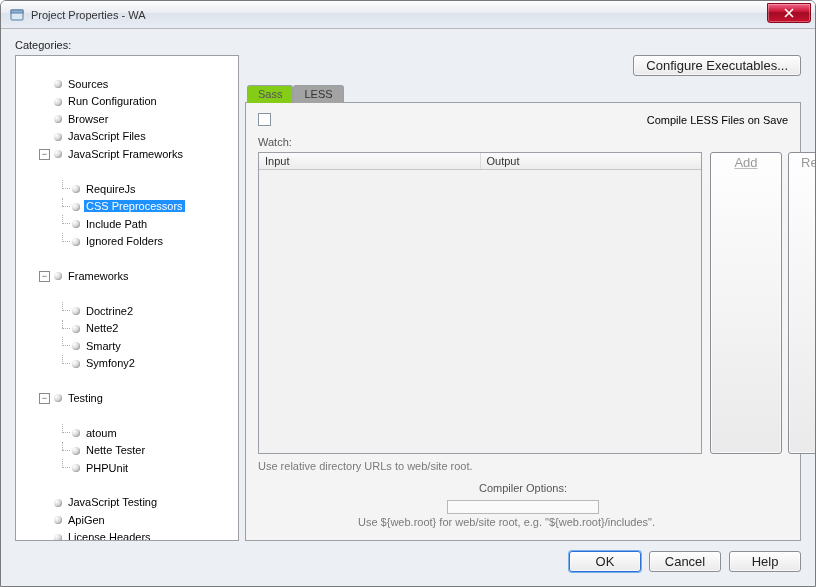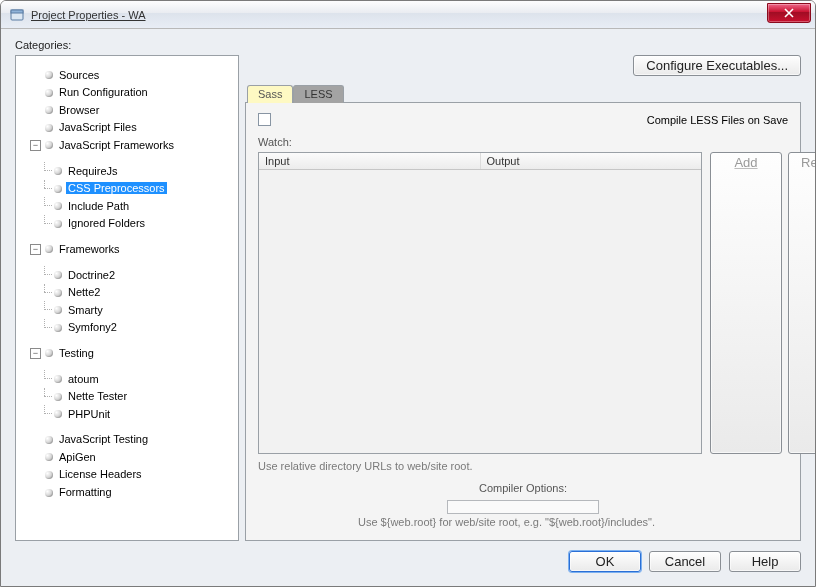--- a/index.html
+++ b/index.html
@@ -23,21 +23,21 @@
     display: flex;
     align-items: center;
     padding: 0 4px 0 8px;
     position: relative;
   }
   .titlebar .icon {
     width: 16px; height: 16px;
     margin-right: 6px;
     display: inline-flex; align-items: center; justify-content: center;
   }
-  .titlebar .title { color: #333; text-decoration: underline; }
+  .titlebar .title { color: #333; }
   .titlebar .close {
     position: absolute; right: 4px; top: 2px;
     width: 44px; height: 20px;
     background: linear-gradient(#e68, #c8102e 45%, #a00d24 46%, #c8102e);
     border: 1px solid #8a0a1d;
     border-radius: 0 0 3px 3px;
     display: flex; align-items: center; justify-content: center;
     color: #fff; font-weight: bold;
     box-shadow: inset 0 0 0 1px rgba(255,255,255,.3);
   }
@@ -53,21 +53,21 @@
     display: flex; gap: 6px; flex: 1 1 auto; min-height: 0;
   }
   
   .tree-panel {
     width: 224px;
     background: #fff;
     border: 1px solid #9aa0a6;
     overflow: auto;
     padding: 2px 0 2px 4px;
   }
-  .tree ul { list-style: none; margin: 8px; padding-left: 14px; }
+  .tree ul { list-style: none; margin: 17px; padding-left: 14px; }
   .tree > ul { padding-left: 2px; }
   .tree li { white-space: nowrap; line-height: 17px; position: relative; }
   .twisty {
     display: inline-block; width: 11px; height: 11px;
     border: 1px solid #8a8a8a; background: #fff;
     text-align: center; line-height: 9px; font-size: 9px;
     margin-right: 2px; color: #555; position: relative; top: 0;
   }
   .twisty.blank { border: none; background: transparent; }
   .node-icon {
@@ -109,21 +109,21 @@
   .tabs {
     display: flex; align-items: flex-end; gap: 0; margin-left: 2px;
   }
   .tab {
     border: 1px solid #9aa0a6; border-bottom: none;
     padding: 2px 10px 3px 10px; background: #f2f2f2;
     border-radius: 3px 3px 0 0; position: relative; top: 1px;
     color: #333;
   }
   .tab.active { background: #a3a3a3; z-index: 2; }
-  .tab.inactive { background: #fef9c3; color: #555; }
+  .tab.inactive { background: #84cc16; color: #555; }
   .tab-body {
     flex: 1; border: 1px solid #9aa0a6; background: #f4f4f4;
     padding: 10px 12px 12px 12px; display: flex; flex-direction: column;
     min-height: 0;
   }
   .chk-row { display: flex; align-items: center; gap: 6px; margin-bottom: 10px; justify-content: space-between; }
   .chk {
     width: 13px; height: 13px; border: 1px solid #8895a3; background: #fff;
   }
   .watch-label { color: #555; margin-bottom: 4px; }

